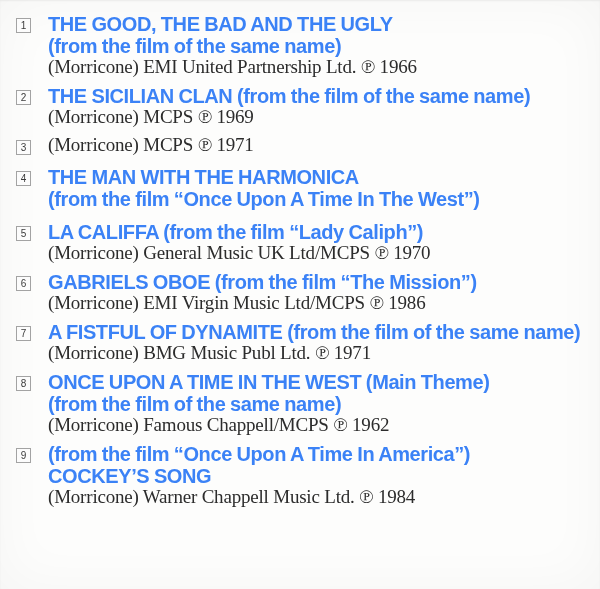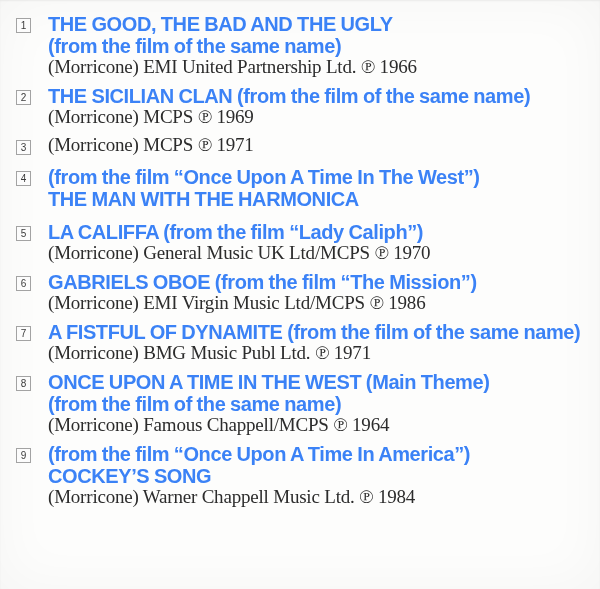--- a/index.html
+++ b/index.html
@@ -96,22 +96,22 @@
     <span class="num-box">3</span>
     <div class="track-body">
       <div class="track-credit">(Morricone) MCPS ℗ 1971</div>
     </div>
   </div>
 
   <div class="track">
     <span class="num-box">4</span>
     <div class="track-body">
       <div class="track-title">
+            <span class="title-line">THE MAN WITH THE HARMONICA</span>
             <span class="title-line">(from the film “Once Upon A Time In The West”)</span>
-            <span class="title-line">THE MAN WITH THE HARMONICA</span>
           </div>
     </div>
   </div>
 
   <div class="track">
     <span class="num-box">5</span>
     <div class="track-body">
       <div class="track-title">
             <span class="title-line">LA CALIFFA (from the film “Lady Caliph”)</span>
           </div>
@@ -139,21 +139,21 @@
     </div>
   </div>
 
   <div class="track">
     <span class="num-box">8</span>
     <div class="track-body">
       <div class="track-title">
             <span class="title-line">ONCE UPON A TIME IN THE WEST (Main Theme)</span>
             <span class="title-line">(from the film of the same name)</span>
           </div>
-      <div class="track-credit">(Morricone) Famous Chappell/MCPS ℗ 1964</div>
+      <div class="track-credit">(Morricone) Famous Chappell/MCPS ℗ 1962</div>
     </div>
   </div>
 
   <div class="track">
     <span class="num-box">9</span>
     <div class="track-body">
       <div class="track-title">
             <span class="title-line">(from the film “Once Upon A Time In America”)</span>
             <span class="title-line">COCKEY’S SONG</span>
           </div>

